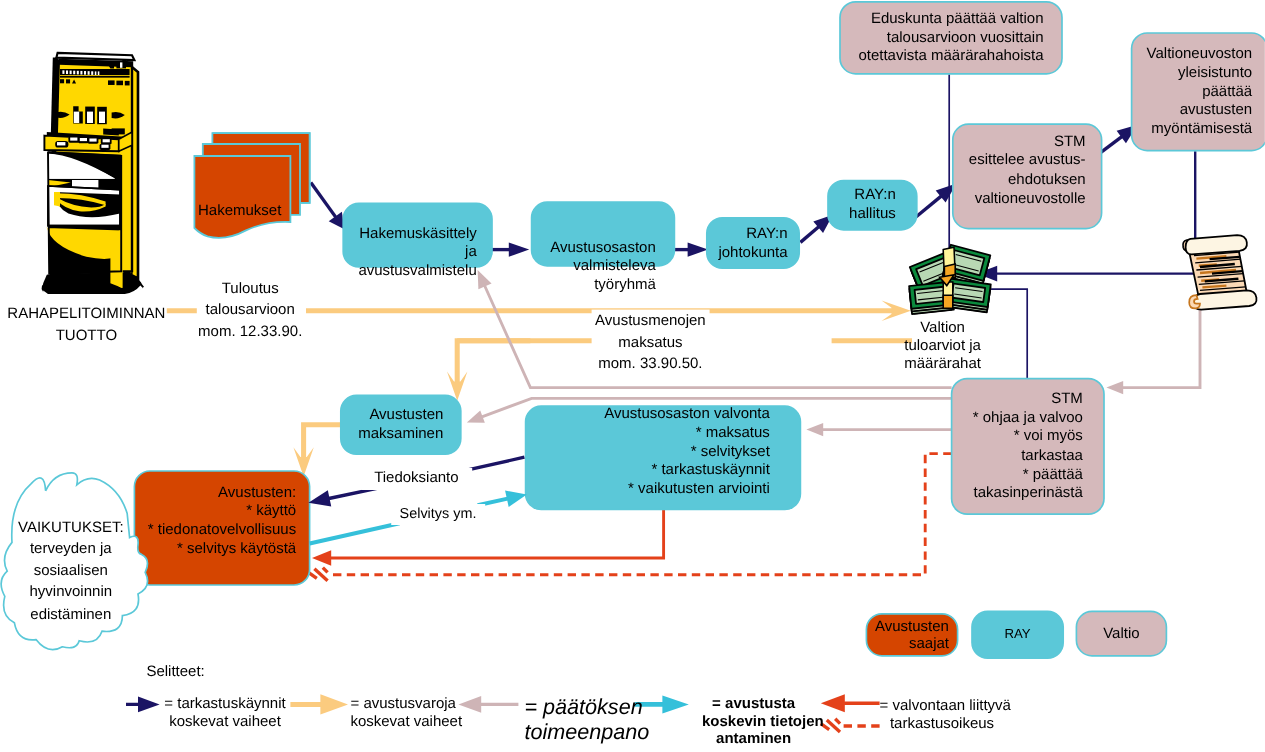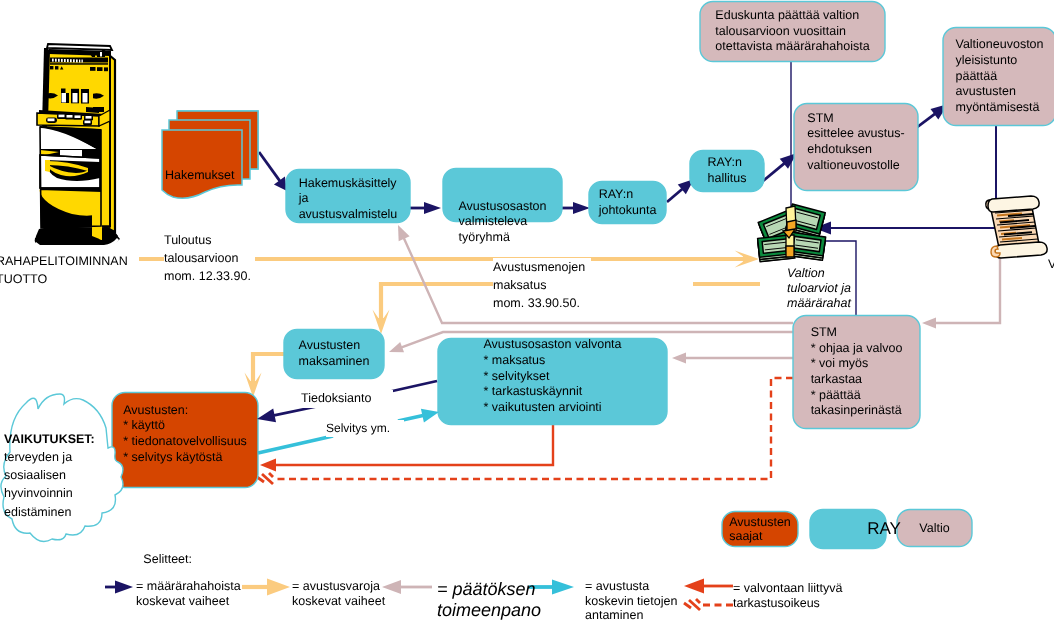--- a/index.html
+++ b/index.html
@@ -2,25 +2,25 @@
 <html><head>
 <meta charset="utf-8">
 <style>
   html,body{margin:0;padding:0;background:#ffffff;}
   body{width:1054px;height:627px;overflow:hidden;
        font-family:"Liberation Sans",sans-serif;
        -webkit-font-smoothing:antialiased;
        text-rendering:geometricPrecision;}
   #stage{position:relative;width:1054px;height:627px;background:#fff;}
   svg.layer{position:absolute;left:0;top:0;width:1054px;height:627px;overflow:visible;}
-  .lbl{position:absolute;text-align:left;color:#000;line-height:1.12;
+  .lbl{position:absolute;text-align:center;color:#000;line-height:1.12;
        font-size:12.5px;white-space:pre;transform:translateZ(0);}
   .lbl.bg{background:#fff;}
   .nodetxt{position:absolute;display:flex;align-items:center;justify-content:center;
-           text-align:left;color:#000;font-size:12.5px;line-height:1.25;
+           text-align:right;color:#000;font-size:12.5px;line-height:1.25;
            transform:translateZ(0);}
 </style>
 </head>
 <body>
 
 <div id="stage">
 
   <svg class="layer" id="connectors" viewBox="0 0 1054 627">
     <defs>
       <marker id="navyhead" markerWidth="9" markerHeight="9" refX="0.4" refY="3" orient="auto" markerUnits="strokeWidth">
@@ -408,21 +408,21 @@
         </g>
         <polyline points="258,453 333,436" fill="none" stroke="#35c0da" stroke-width="3.4" stroke-linejoin="miter" stroke-linecap="butt"></polyline>
         <g>
           <polyline points="398,421 422.98139277198106,415.51627963541875" fill="none" stroke="#35c0da" stroke-width="3.4" stroke-linejoin="miter" stroke-linecap="butt"></polyline>
           <path d="M439,412 L423.8961972299762,422.48213441452754 L420.8944951021797,408.80771361012114 Z" fill="#35c0da"></path>
         </g>
       </g>
   </svg>
 
   <div id="labels">
-      <div class="nodetxt" style="left: 286px; top: 170px; width: 124px; height: 58px; font-size: 12.5px;">
+      <div class="nodetxt" style="left: 286px; top: 181px; width: 124px; height: 58px; font-size: 12.5px;">
         <span style="white-space: pre;">Hakemuskäsittely
 ja
 avustusvalmistelu</span>
       </div>
       <div class="nodetxt" style="left: 443px; top: 168.5px; width: 119px; height: 53px; font-size: 12.5px; margin-top: 27px;">
         <span style="white-space: pre;">Avustusosaston
 valmisteleva
 työryhmä</span>
       </div>
       <div class="nodetxt" style="left: 589px; top: 181.5px; width: 77px; height: 42px; font-size: 12.5px;">
@@ -448,21 +448,21 @@
         <span style="white-space: pre;">Valtioneuvoston
 yleisistunto
 päättää
 avustusten
 myöntämisestä</span>
       </div>
       <div class="nodetxt" style="left: 284px; top: 329.5px; width: 100px; height: 49px; font-size: 12.5px;">
         <span style="white-space: pre;">Avustusten
 maksaminen</span>
       </div>
-      <div class="nodetxt" style="left: 438px; top: 338.5px; width: 229px; height: 76px; font-size: 12.5px;">
+      <div class="nodetxt" style="left: 438px; top: 338.5px; width: 229px; height: 76px; font-size: 12.5px; padding-left: 20px;">
         <span style="white-space: pre;">Avustusosaston valvonta
 * maksatus
 * selvitykset
 * tarkastuskäynnit
 * vaikutusten arviointi</span>
       </div>
       <div class="nodetxt" style="left: 793px; top: 315.5px; width: 127px; height: 113px; font-size: 12.5px;">
         <span style="white-space: pre;">STM
 * ohjaa ja valvoo
 * voi myös
@@ -478,43 +478,43 @@
       </div>
       <div class="lbl" style="left: -4px; top: 252px; width: 152px; font-size: 12.5px; line-height: 1.45;">RAHAPELITOIMINNAN
 TUOTTO</div>
       <div class="lbl" style="left: 165px; top: 133px; width: 120px; font-size: 12.5px; text-align: left; line-height: 1.4; margin-top: 34px;">Hakemukset</div>
       <div class="lbl bg" style="left: 164px; top: 231px; width: 89px; font-size: 12.5px; line-height: 1.45;">Tuloutus
 talousarvioon
 mom. 12.33.90.</div>
       <div class="lbl bg" style="left: 493px; top: 258px; width: 98px; font-size: 12.5px; line-height: 1.45;">Avustusmenojen
 maksatus
 mom. 33.90.50.</div>
-      <div class="lbl" style="left: 787px; top: 266px; width: 75px; font-size: 12.5px; line-height: 1.18; font-style: italic;">Valtion
+      <div class="lbl" style="left: 748px; top: 266px; width: 75px; font-size: 12.5px; line-height: 1.18;">Valtion
 tuloarviot ja
 määrärahat</div>
       <div class="lbl" style="left: 1000px; top: 256px; width: 40px; font-size: 12.5px; line-height: 1.4; margin-left: 48px;">VNp</div>
       <div class="lbl bg" style="left: 301px; top: 390px; width: 92px; font-size: 12.5px; line-height: 1.4;">Tiedoksianto</div>
       <div class="lbl bg" style="left: 326px; top: 420px; width: 78px; font-size: 12px; line-height: 1.4;">Selvitys ym.</div>
-      <div class="lbl" style="left: 4px; top: 430px; width: 110px; line-height: 1.45; font-size: 12.5px;"><div style="font-weight: bold;">VAIKUTUKSET:</div><div>terveyden ja</div><div>sosiaalisen</div><div>hyvinvoinnin</div><div>edistäminen</div></div>
-      <div class="lbl" style="left: 122px; top: 551px; width: 70px; font-size: 12.5px; text-align: right; line-height: 1.4;">Selitteet:</div>
-      <div class="lbl" style="left: 136px; top: 579px; width: 103px; line-height: 1.17; font-size: 12.5px;">= määrärahahoista
+      <div class="lbl" style="left: 4px; top: 430px; width: 110px; line-height: 1.45; font-size: 12.5px;"><div style="font-weight: normal;">VAIKUTUKSET:</div><div>terveyden ja</div><div>sosiaalisen</div><div>hyvinvoinnin</div><div>edistäminen</div></div>
+      <div class="lbl" style="left: 122px; top: 551px; width: 70px; font-size: 12.5px; text-align: left; line-height: 1.4;">Selitteet:</div>
+      <div class="lbl" style="left: 136px; top: 579px; width: 103px; line-height: 1.17; font-size: 12.5px;">= tarkastuskäynnit
 koskevat vaiheet</div>
       <div class="lbl" style="left: 292px; top: 579px; width: 88px; line-height: 1.17; font-size: 12.5px;">= avustusvaroja
 koskevat vaiheet</div>
       <div class="lbl" style="left: 437px; top: 579px; width: 76px; line-height: 1.17; font-size: 18px; font-style: italic;">= päätöksen
 toimeenpano</div>
-      <div class="lbl" style="left: 585px; top: 579px; width: 86px; line-height: 1.17; font-size: 12.5px;">= avustusta
+      <div class="lbl" style="left: 585px; top: 579px; width: 86px; line-height: 1.17; font-size: 12.5px; font-weight: bold;">= avustusta
 koskevin tietojen
 antaminen</div>
       <div class="lbl" style="left: 733px; top: 581px; width: 104px; line-height: 1.17; font-size: 12.5px;">= valvontaan liittyvä
 tarkastusoikeus</div>
       <div class="nodetxt" style="left: 722px; top: 511.5px; width: 76px; height: 35px; font-size: 12.5px; line-height: 1.13;">
         <span style="white-space: pre;">Avustusten
 saajat</span>
       </div>
-      <div class="nodetxt" style="left: 810px; top: 509.5px; width: 76px; height: 39px; font-size: 17px; line-height: 1.13; padding-left: 36px;">
+      <div class="nodetxt" style="left: 810px; top: 509.5px; width: 76px; height: 39px; font-size: 11px; line-height: 1.13;">
         <span style="white-space: pre;">RAY</span>
       </div>
       <div class="nodetxt" style="left: 897px; top: 509.5px; width: 75px; height: 37px; font-size: 12.5px; line-height: 1.13;">
         <span style="white-space: pre;">Valtio</span>
       </div>
     </div>
 </div>
 
 </body></html>

